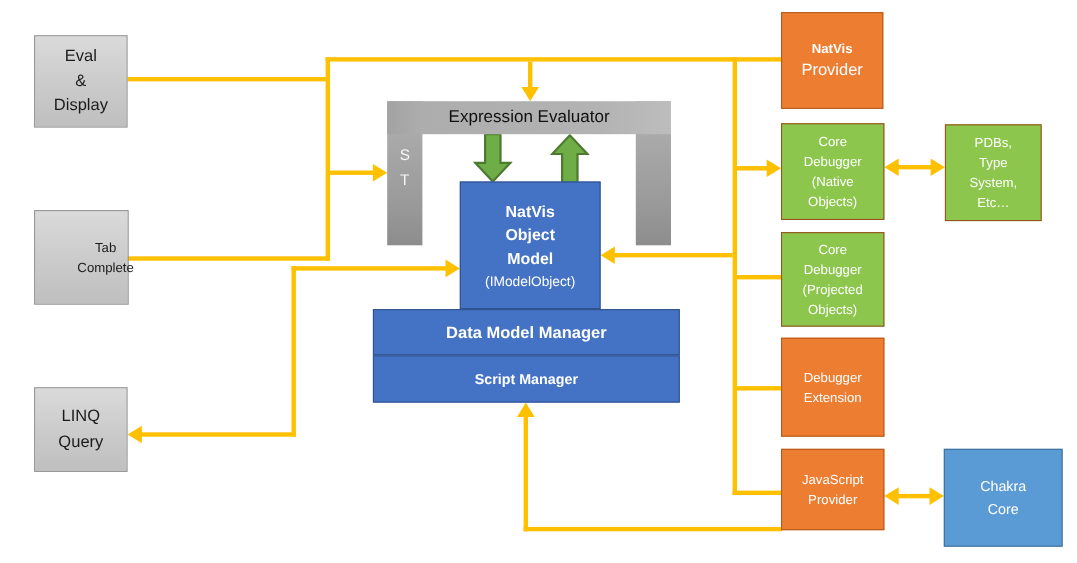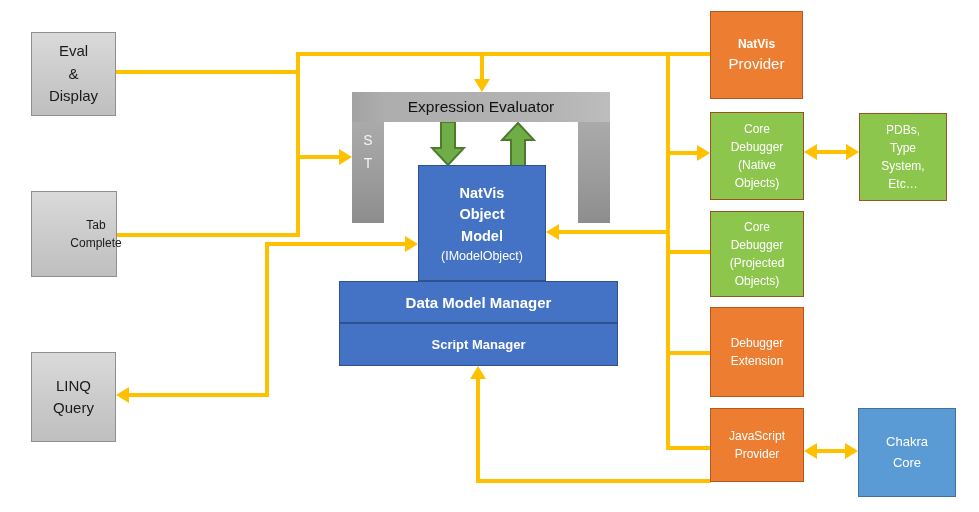--- a/index.html
+++ b/index.html
@@ -102,21 +102,21 @@
 
   <div class="node gray-node" style="left:31px;top:32px;width:85px;height:84px;">
     <span class="ml fs15">Eval
 &amp;
 Display</span>
   </div>
   <div class="node gray-node" style="left:31px;top:191px;width:86px;height:86px;padding-left:44px;">
     <span class="ml fs12">Tab
 Complete</span>
   </div>
-  <div class="node gray-node" style="left:31px;top:352px;width:85px;height:90px;">
+  <div class="node gray-node" style="left:31px;top:352px;width:85px;height:77px;">
     <span class="ml fs15">LINQ
 Query</span>
   </div>
 
   <div class="node blue-node" style="left:418px;top:165px;width:128px;height:116px;">
     <span class="ml com-title">NatVis
 Object
 Model</span>
     <span class="com-sub">(IModelObject)</span>
   </div>
@@ -150,18 +150,18 @@
 Objects)</span>
   </div>
   <div class="node orange-node" style="left:710px;top:307px;width:94px;height:90px;">
     <span class="ml small-label">Debugger
 Extension</span>
   </div>
   <div class="node orange-node" style="left:710px;top:408px;width:94px;height:74px;">
     <span class="ml small-label">JavaScript
 Provider</span>
   </div>
-  <div class="node lblue-node" style="left:858px;top:408px;width:98px;height:89px;">
+  <div class="node lblue-node" style="left:858px;top:408px;width:108px;height:89px;">
     <span class="ml">Chakra
 Core</span>
   </div>
 
 </div>
 
 </body></html>

